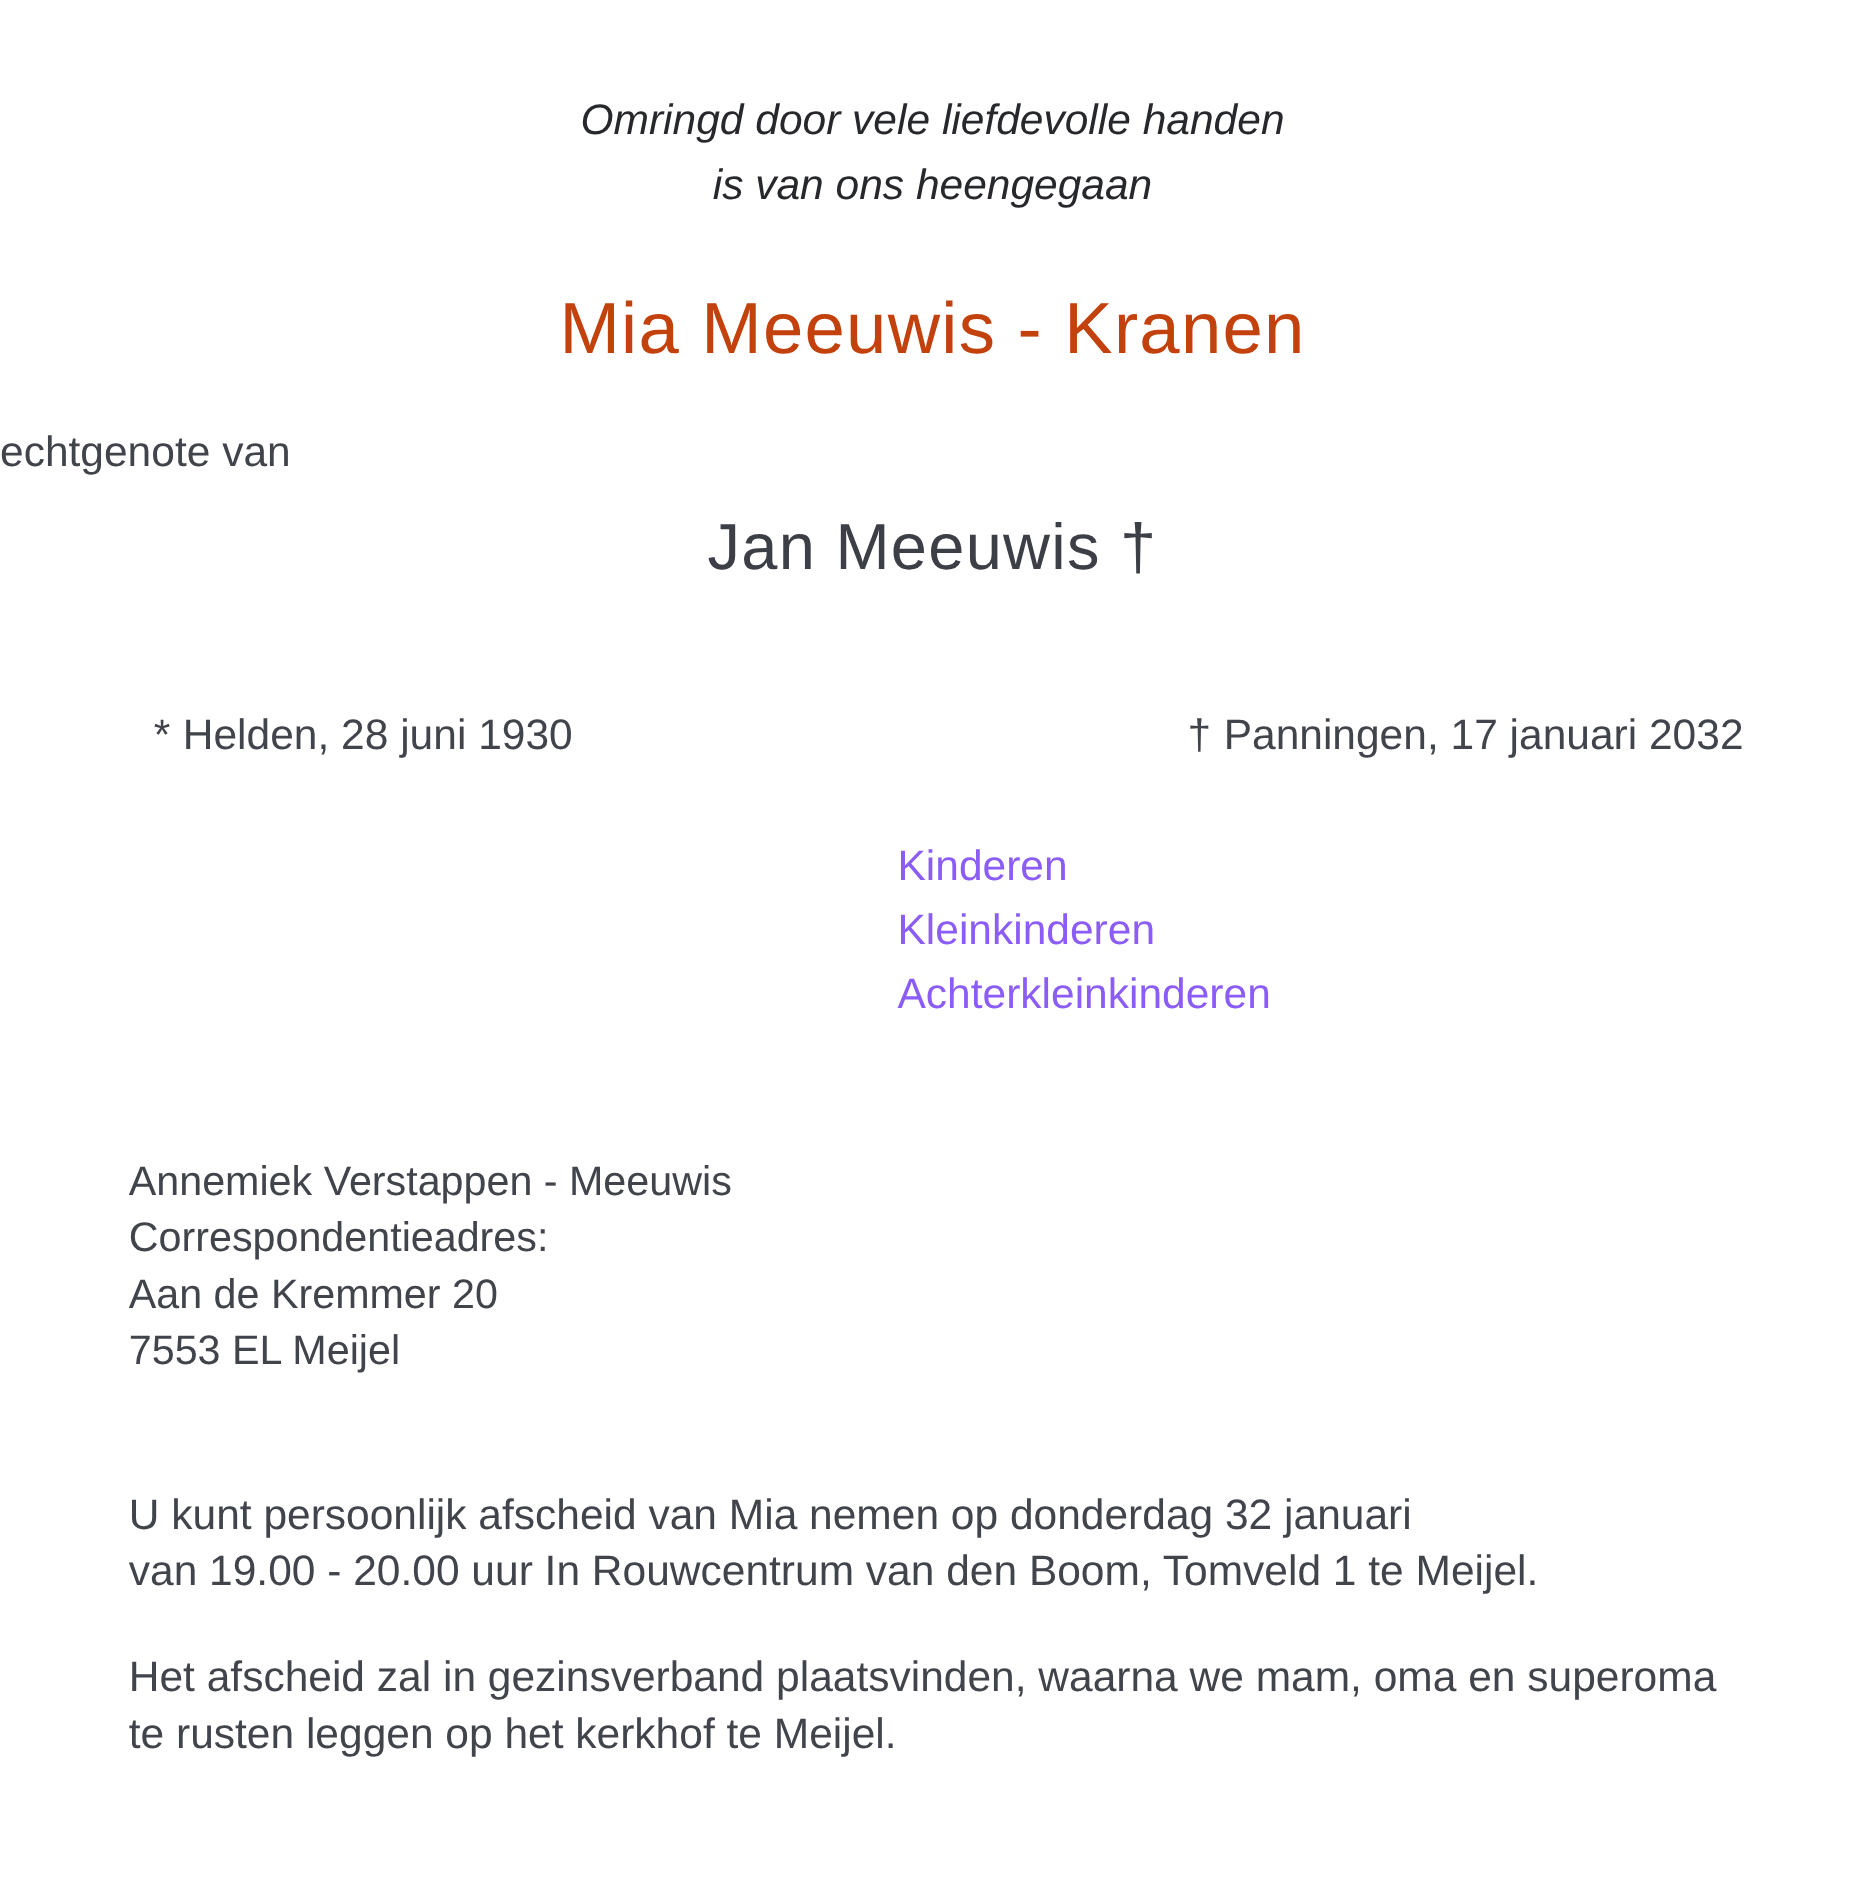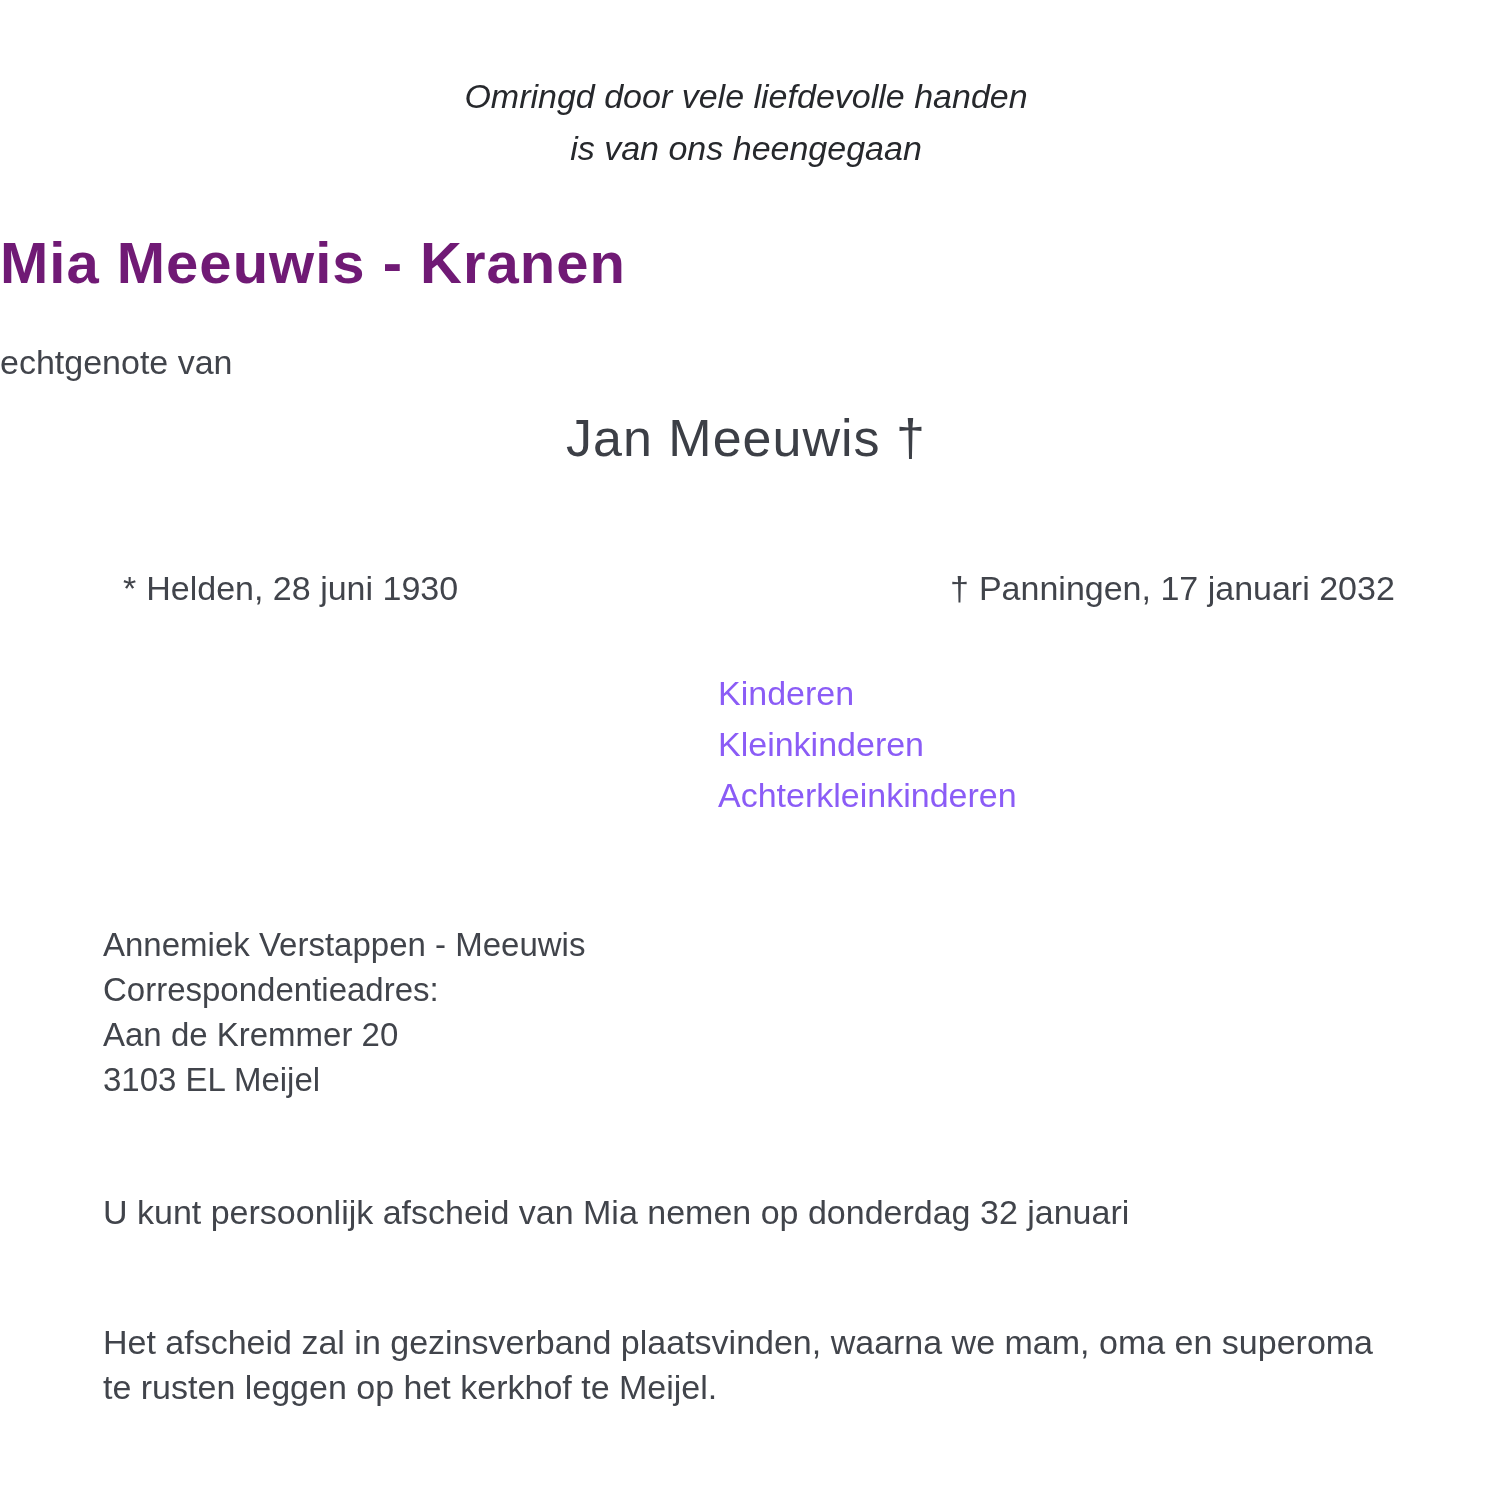--- a/index.html
+++ b/index.html
@@ -27,25 +27,25 @@
     font-size: 34px;
     line-height: 52px;
     color: #26282c;
   }
   .name {
     position: absolute;
     top: 228px;
     left: 0;
     right: 0;
     margin: 0;
-    text-align: left;
+    text-align: center;
     font-size: 58px;
-    font-weight: 700;
+    font-weight: 400;
     line-height: 70px;
-    color: #701a75;
+    color: #c2410c;
     letter-spacing: 1px;
   }
   .relation {
     position: absolute;
     top: 340px;
     left: 0;
     right: 0;
     text-align: left;
     font-size: 34px;
     font-weight: 300;
@@ -142,25 +142,26 @@
   <div class="family-list">
     <div>Kinderen</div>
     <div>Kleinkinderen</div>
     <div>Achterkleinkinderen</div>
   </div>
 
   <div class="correspondence">
     <div>Annemiek Verstappen - Meeuwis</div>
     <div>Correspondentieadres:</div>
     <div>Aan de Kremmer 20</div>
-    <div>3103 EL Meijel</div>
+    <div>7553 EL Meijel</div>
   </div>
 
   <div class="paragraph announcement">
     <div>U kunt persoonlijk afscheid van Mia nemen op donderdag 32 januari</div>
+    <div>van 19.00 - 20.00 uur In Rouwcentrum van den Boom, Tomveld 1 te Meijel.</div>
   </div>
 
   <div class="paragraph closing">
     <div>Het afscheid zal in gezinsverband plaatsvinden, waarna we mam, oma en superoma</div>
     <div>te rusten leggen op het kerkhof te Meijel.</div>
   </div>
 
 </div>
 
 </body></html>

